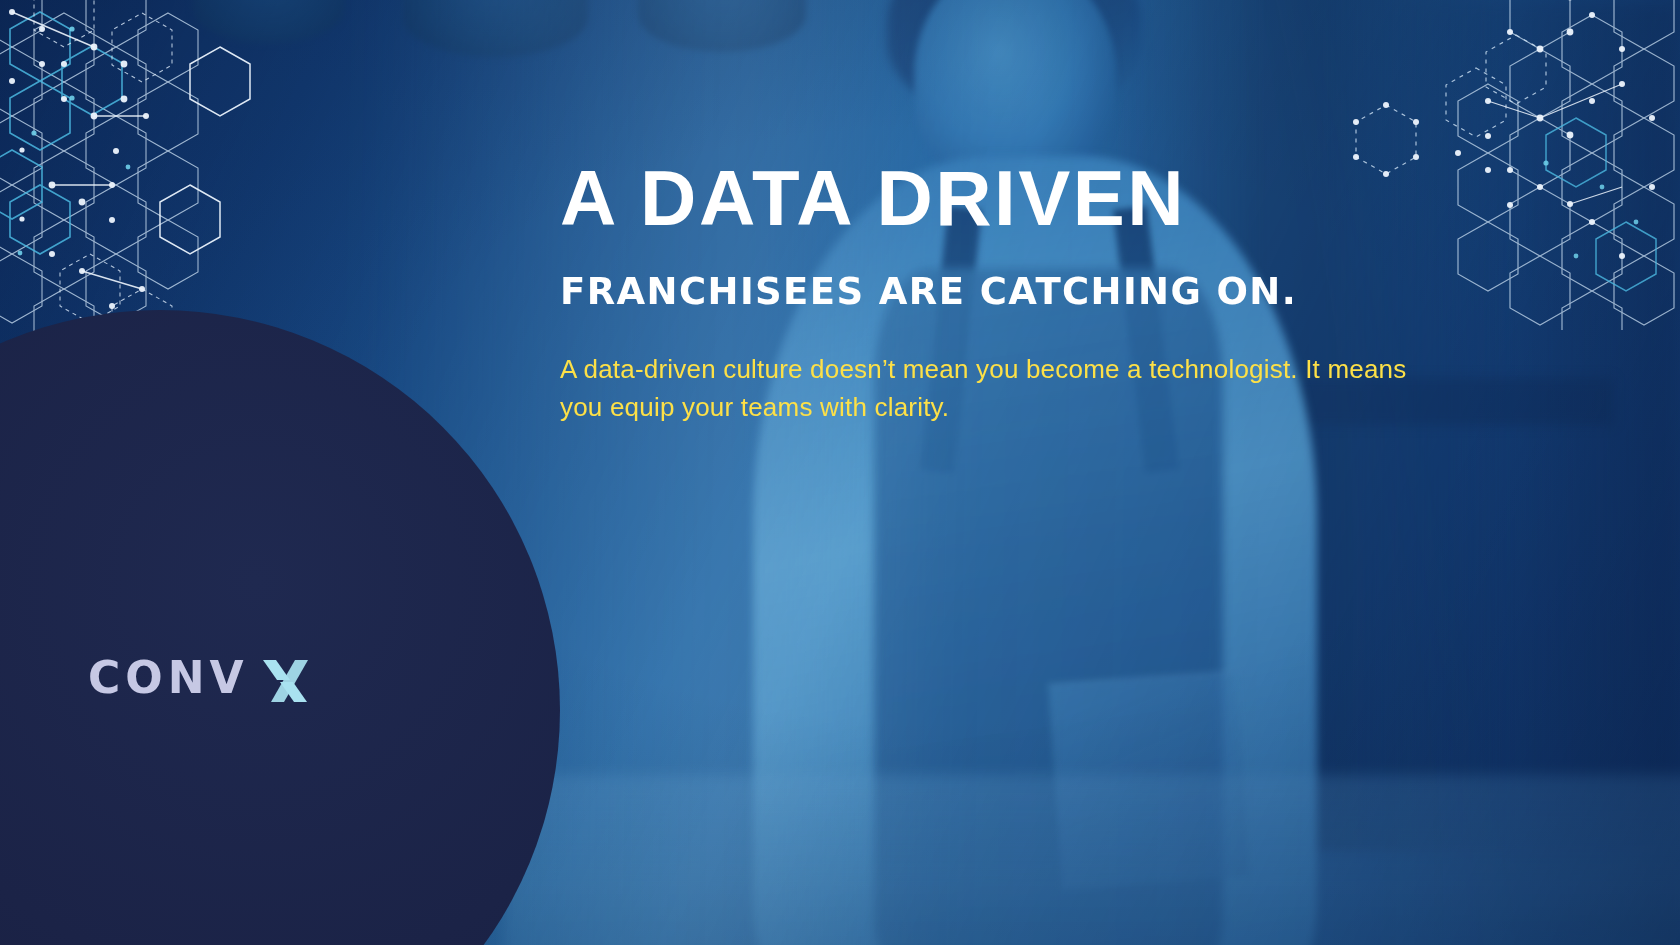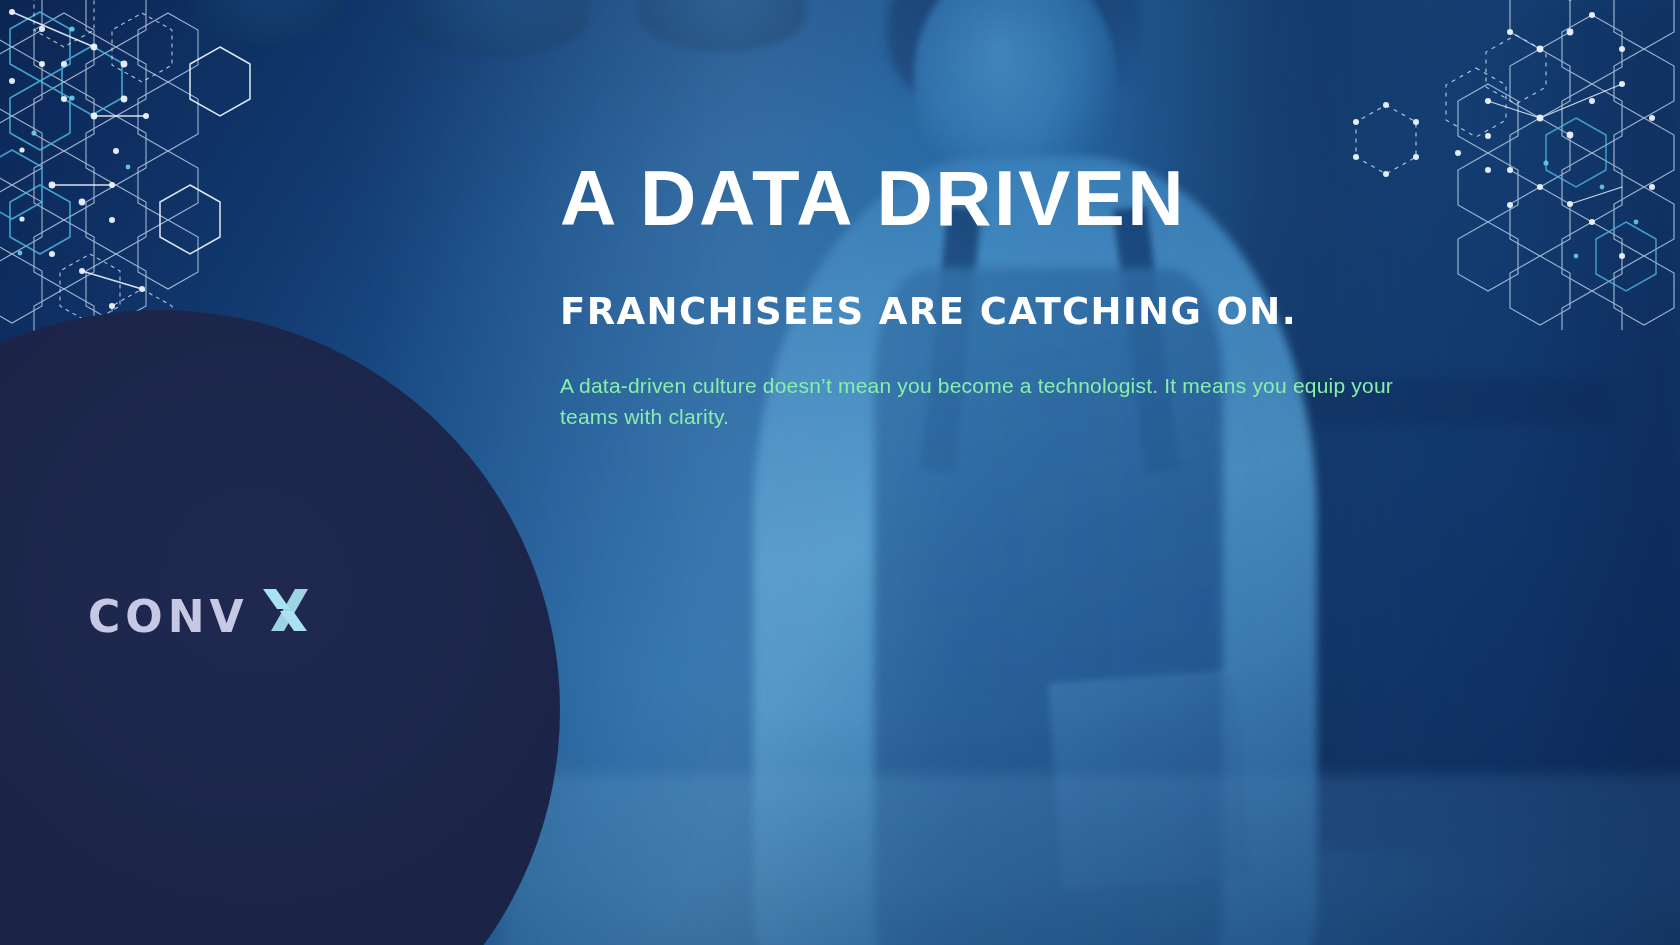--- a/index.html
+++ b/index.html
@@ -215,23 +215,23 @@
     width: 800px;
     height: 800px;
     border-radius: 50%;
     background: radial-gradient(circle at 62% 34%, #1f2950 0%, #1b2347 55%, #171e3e 100%);
   }
 
   
   .logo {
     position: absolute;
     left: 88px;
-    top: 585px;
+    top: 656px;
     display: flex;
-    align-items: flex-end;
+    align-items: flex-start;
     gap: 0;
     user-select: none;
   }
   .logo-word {
     font-family: "DejaVu Sans", sans-serif;
     font-weight: 700;
     font-size: 44px;
     letter-spacing: 5px;
     color: #c6c8e4;
     line-height: 1;
@@ -256,35 +256,35 @@
     font-size: 78px;
     line-height: 0.98;
     letter-spacing: 2.5px;
     text-transform: uppercase;
   }
   .headline .line2 {
     display: block;
     letter-spacing: 6px;
   }
   .subhead {
-    margin: 56px 0 0 0;
+    margin: 36px 0 0 0;
     color: #ffffff;
     font-family: "DejaVu Sans", sans-serif;
     font-weight: 700;
     font-size: 37px;
     letter-spacing: 1.4px;
     text-transform: uppercase;
     line-height: 1.1;
   }
   .body-copy {
     margin: 38px 0 0 0;
-    color: #86efac;
+    color: #fde047;
     font-family: "Liberation Sans", sans-serif;
     font-weight: 300;
-    font-size: 21px;
+    font-size: 26px;
     line-height: 1.46;
     letter-spacing: 0.2px;
     max-width: 880px;
   }
 </style>
 </head>
 <body>
 
 <div class="slide">
 

